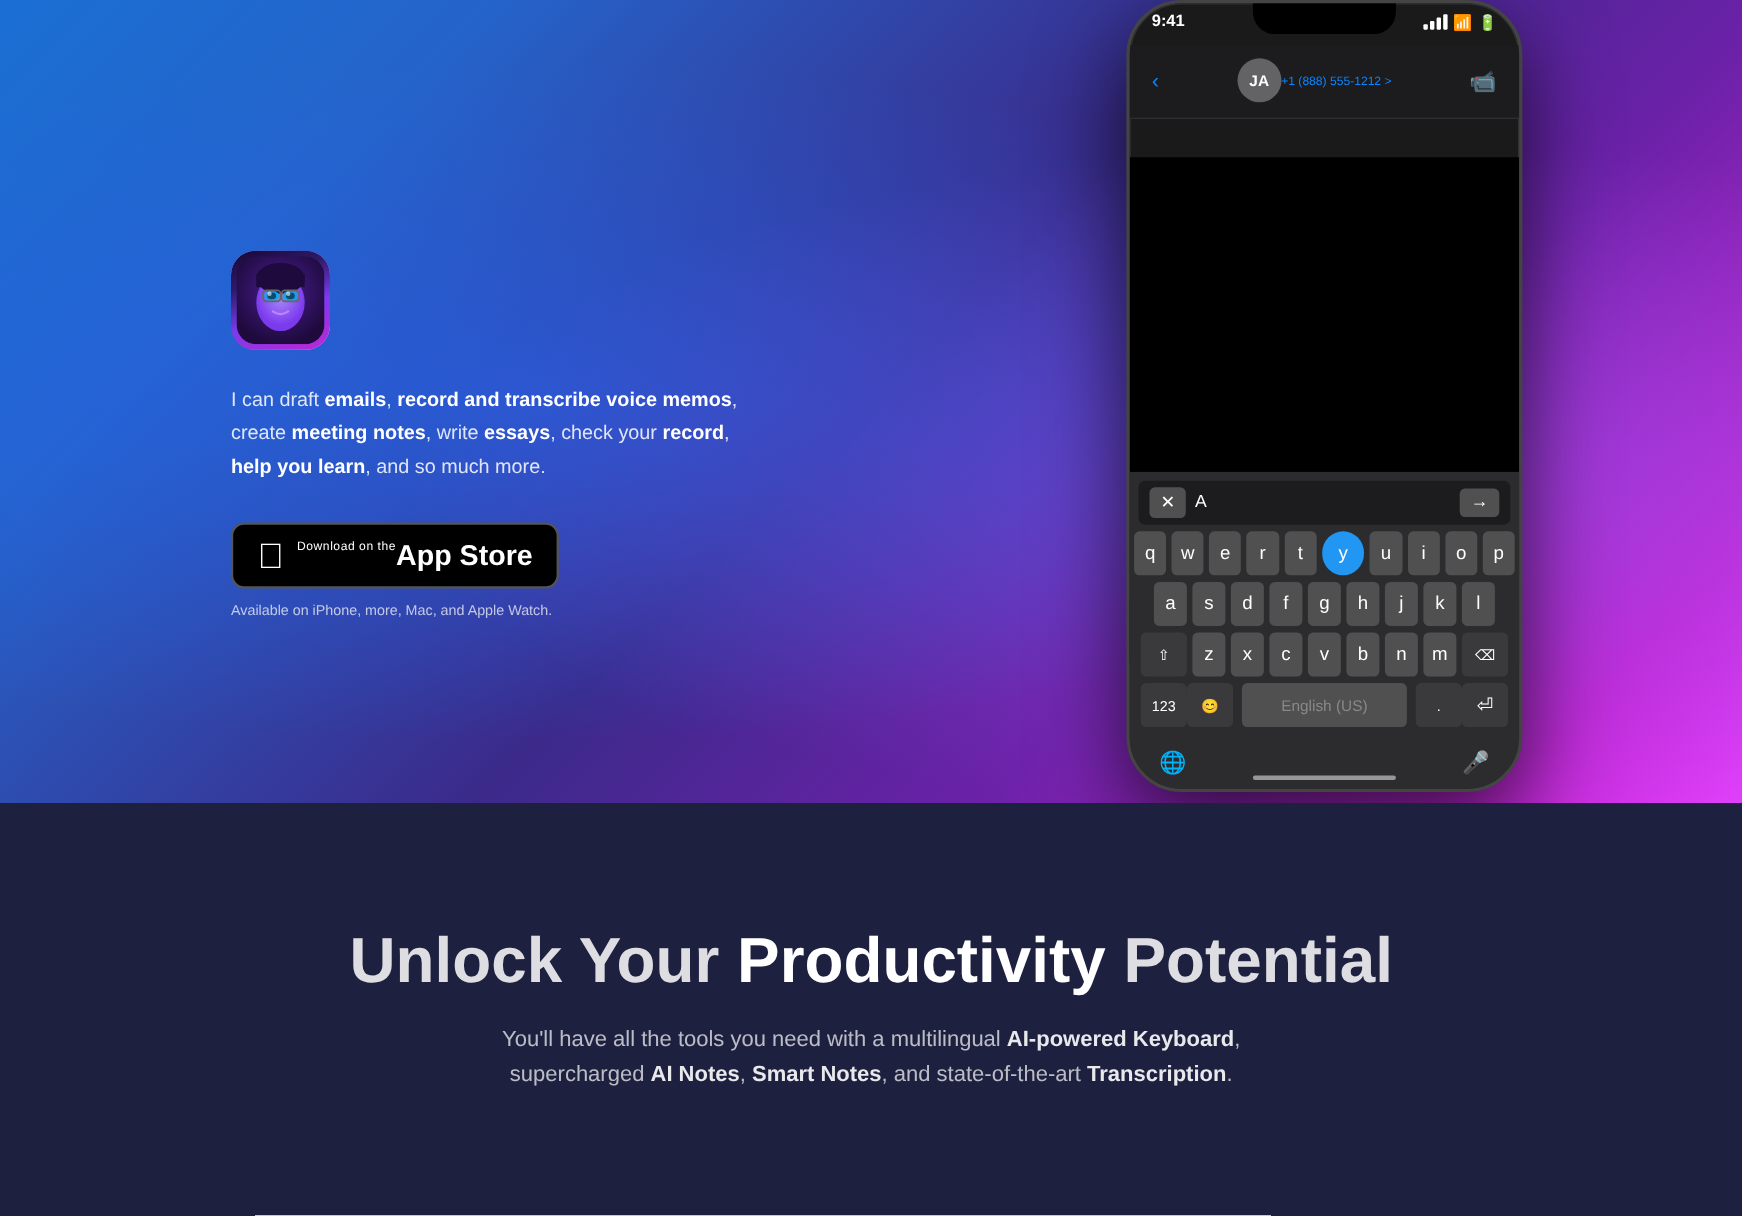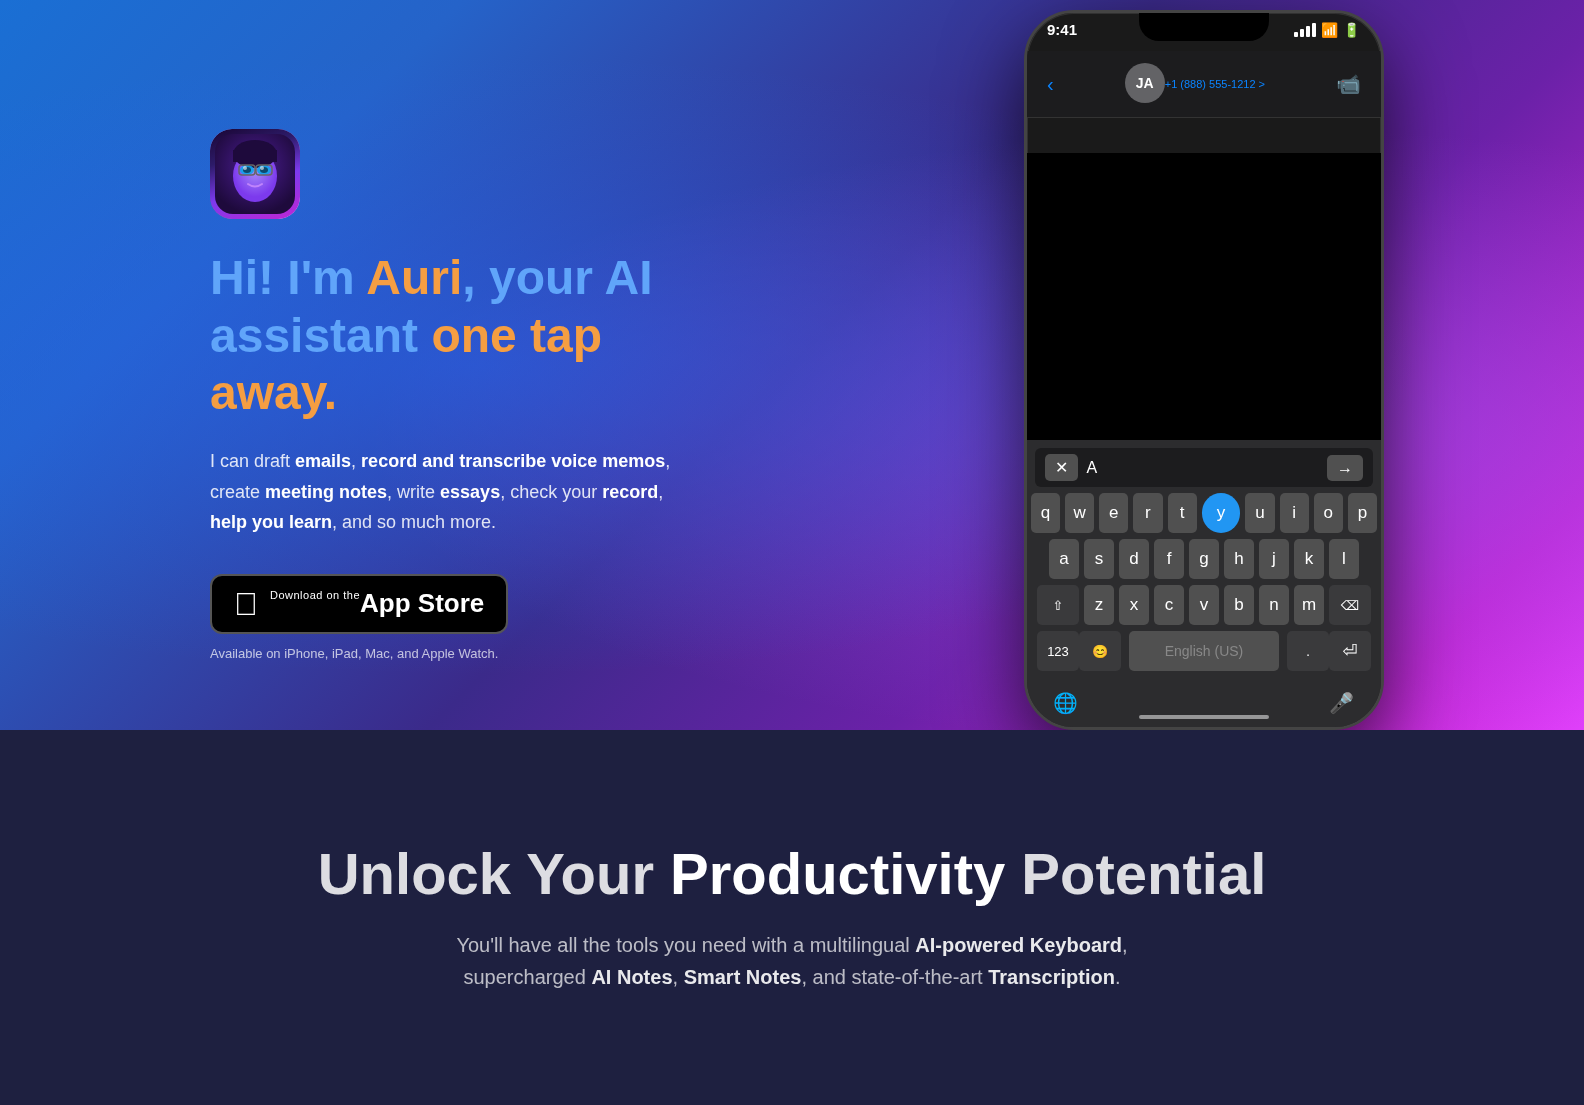--- a/index.html
+++ b/index.html
@@ -128,21 +128,21 @@
       color: rgba(255,255,255,0.7);
     }
 
     
     .hero-right {
       position: absolute;
       right: 200px;
       top: 0;
       bottom: 0;
       display: flex;
-      align-items: flex-end;
+      align-items: flex-start;
       z-index: 2;
       border-radius: 22px;
     }
 
     .phone-mockup {
       width: 360px;
       height: 720px;
       background: #1a1a1a;
       border-radius: 50px;
       border: 3px solid #444;
@@ -513,41 +513,37 @@
 
           <path d="M33 50 Q40 55 47 50" stroke="#c084fc" stroke-width="2" fill="none" stroke-linecap="round"></path>
 
           <circle cx="30" cy="34" r="2" fill="rgba(255,255,255,0.6)"></circle>
           <circle cx="47" cy="34" r="2" fill="rgba(255,255,255,0.6)"></circle>
         </svg>
       </div>
     </div>
 
     
-    <h1 class="hero-heading">
-      <span>Hi! I'm </span><span class="highlight">Auri</span><span>, your AI</span><br>
-      <span>assistant </span><span class="highlight">one tap away.</span>
-    </h1>
 
     
     <p class="hero-description">
       I can draft <span class="bold">emails</span>, <span class="bold">record and transcribe voice memos</span>, create <span class="bold">meeting notes</span>, write <span class="bold">essays</span>, check your <span class="bold">record</span>, <span class="bold">help you learn</span>, and so much more.
     </p>
 
     
     <a class="app-store-btn" href="#">
       <span class="apple-icon"></span>
       <div class="btn-text">
         <span class="btn-text-top">Download on the</span>
         <span class="btn-text-bottom">App Store</span>
       </div>
     </a>
 
     
-    <p class="app-availability">Available on iPhone, iPad, Mac, and Apple Watch.</p>
+    <p class="app-availability">Available on iPhone, more, Mac, and Apple Watch.</p>
   </div>
 
   <div class="hero-right">
     <div class="phone-mockup">
       <div class="phone-notch"></div>
 
       <div class="phone-status-bar">
         <span class="status-time">9:41</span>
         <div class="status-icons">
           <div class="signal-bars">

